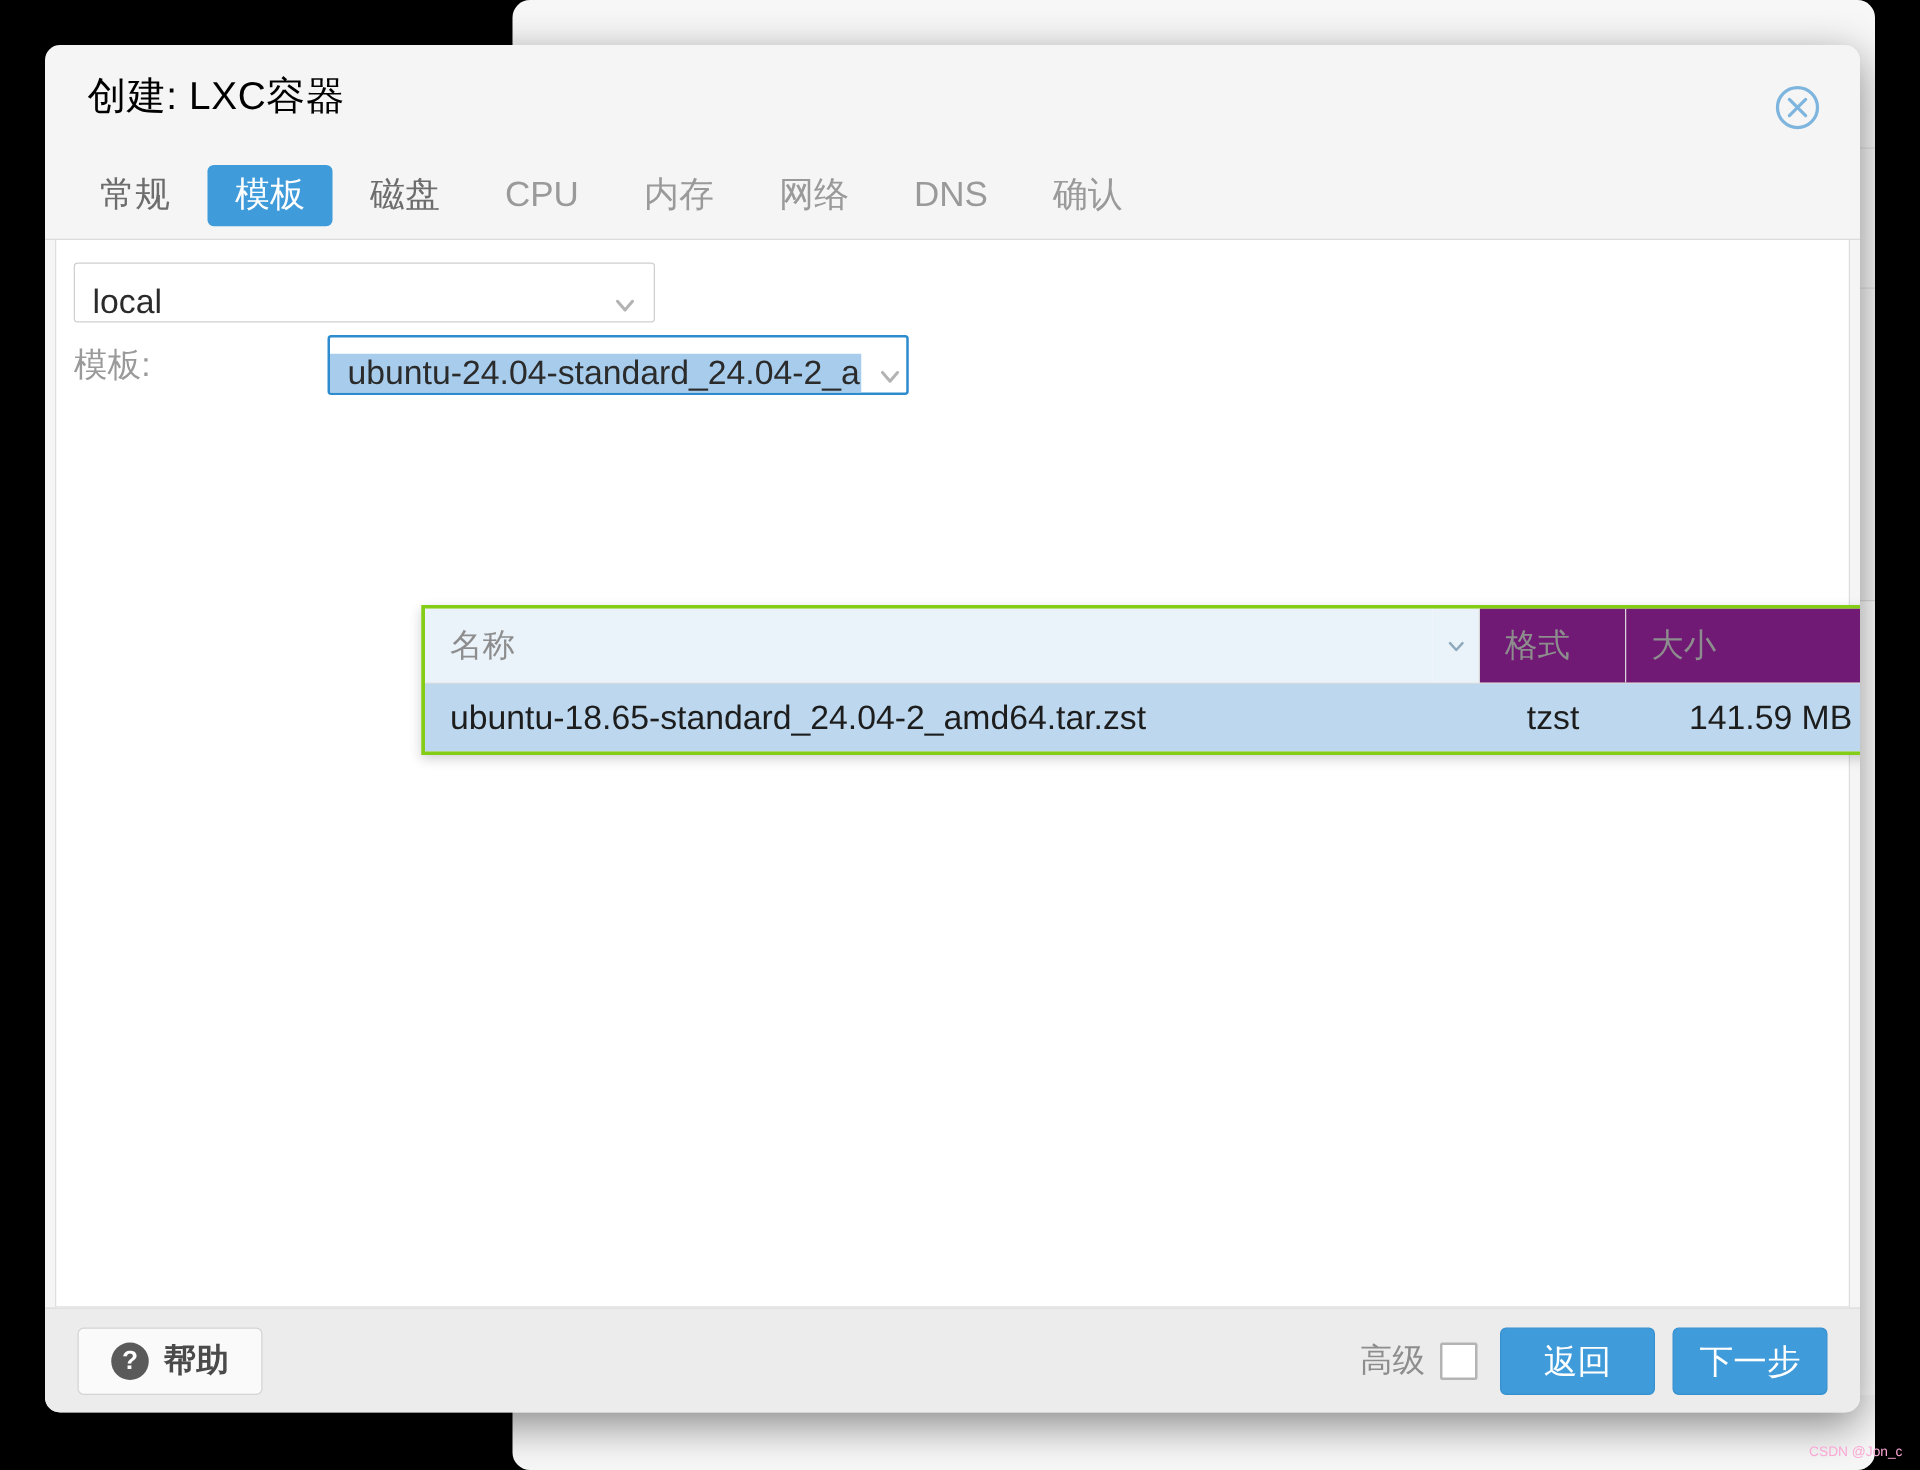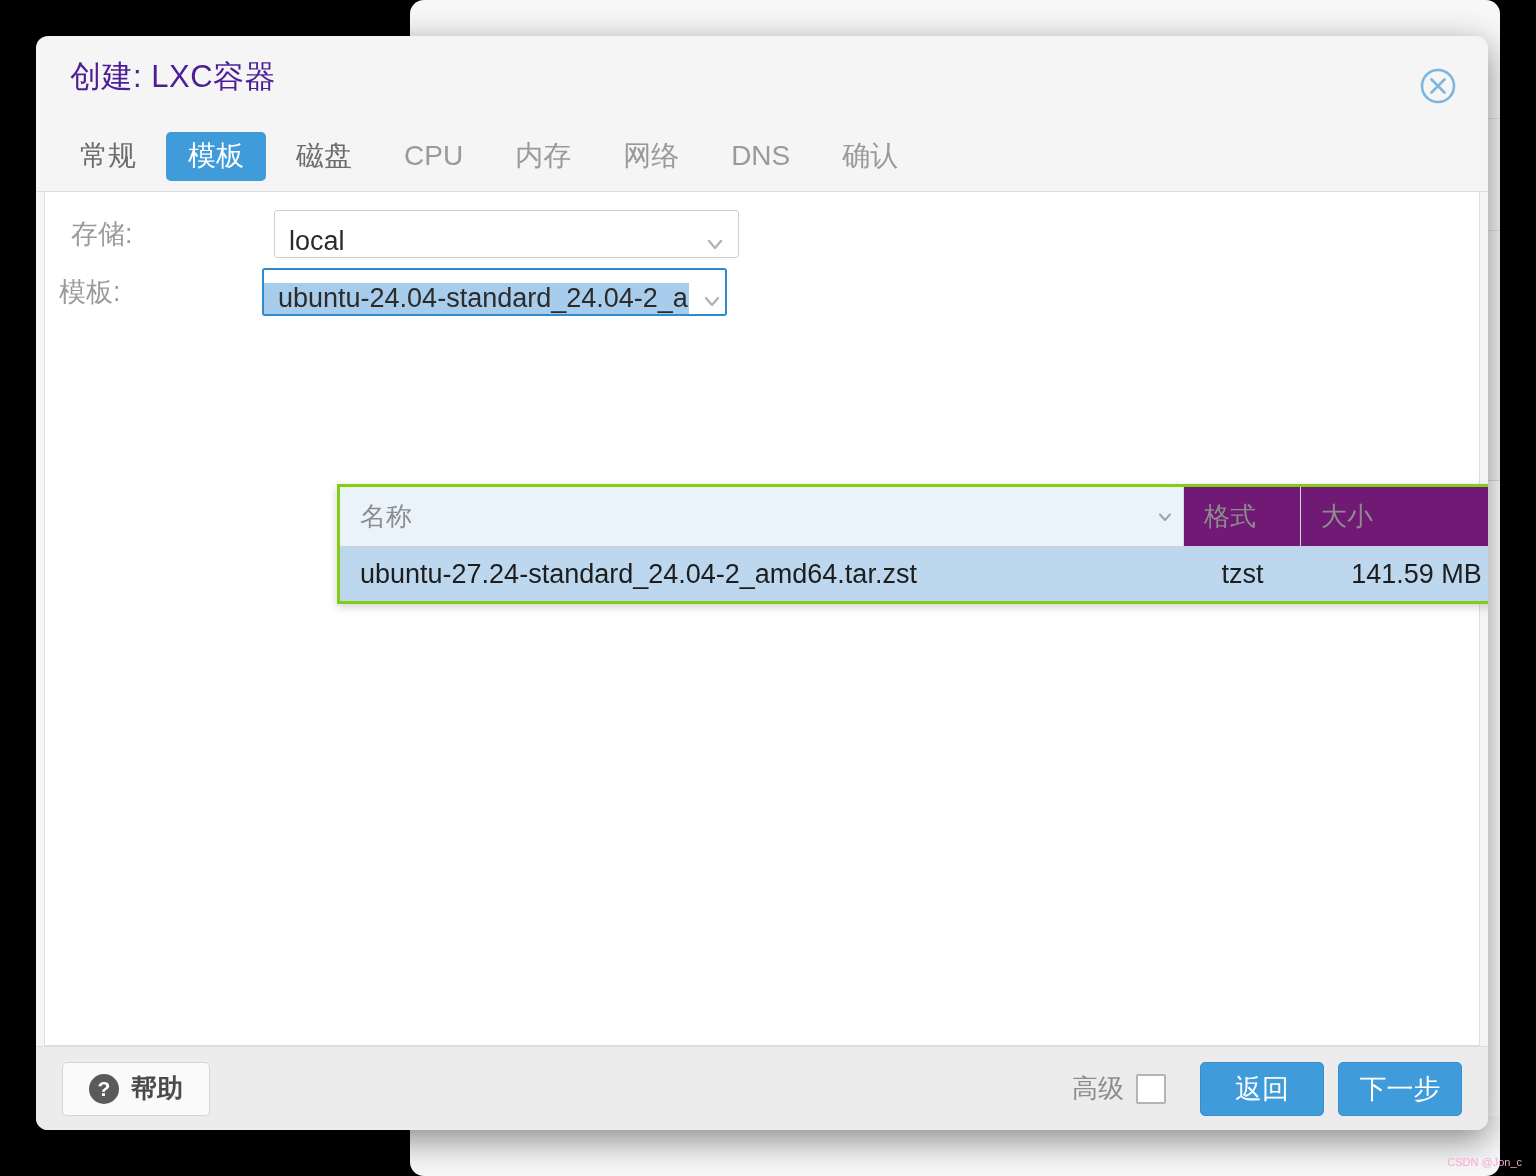--- a/index.html
+++ b/index.html
@@ -73,21 +73,21 @@
   .dlg-header {
     position: relative;
     height: 86px;
     flex: 0 0 auto;
   }
   .dlg-title {
     position: absolute;
     left: 34px;
     top: 20px;
     font-size: 31px;
-    color: #4c1d95;
+    color: #000000;
     font-family: "Liberation Sans", sans-serif;
     letter-spacing: 0.5px;
   }
   .close-btn {
     position: absolute;
     right: 30px;
     top: 30px;
     width: 40px;
     height: 40px;
     cursor: pointer;
@@ -281,21 +281,21 @@
     align-items: center;
     justify-content: center;
     font-family: "Liberation Sans", sans-serif;
   }
   .help-label { font-size: 26px; color: #4a4a4a; font-weight: bold; }
   .footer-spacer { flex: 1 1 auto; }
   .adv-wrap {
     display: flex;
     align-items: center;
     gap: 12px;
-    margin-right: 20px;
+    margin-right: 4px;
   }
   .adv-label { font-size: 26px; color: #8d8d8d; }
   .checkbox {
     width: 26px;
     height: 26px;
     border: 2px solid #b4b4b4;
     background: #ffffff;
     border-radius: 2px;
     cursor: pointer;
   }
@@ -356,21 +356,20 @@
     <div class="tab">CPU</div>
     <div class="tab">内存</div>
     <div class="tab">网络</div>
     <div class="tab">DNS</div>
     <div class="tab">确认</div>
   </div>
 
   <div class="dlg-body">
 
     <div class="form-row" style="left:14px; top:18px;">
-      <div class="form-label">存储:</div>
       <div class="combo">
         <div class="combo-text">local</div>
         <div class="chev">
           <svg width="26" height="26" viewBox="0 0 26 26">
             <polyline points="7,10 13,17 19,10" fill="none" stroke="#b3b3b3" stroke-width="2.4" stroke-linecap="round" stroke-linejoin="round"></polyline>
           </svg>
         </div>
       </div>
     </div>
 
@@ -391,21 +390,21 @@
         <div class="gh name-col">名称</div>
         <div class="gh sortbtn">
           <svg width="22" height="22" viewBox="0 0 22 22">
             <polyline points="6,8.5 11,14 16,8.5" fill="none" stroke="#8fa9bd" stroke-width="2" stroke-linecap="round" stroke-linejoin="round"></polyline>
           </svg>
         </div>
         <div class="gh fmt-col">格式</div>
         <div class="gh size-col">大小</div>
       </div>
       <div class="grid-row">
-        <div class="gc name-col">ubuntu-27.24-standard_24.04-2_amd64.tar.zst</div>
+        <div class="gc name-col">ubuntu-18.65-standard_24.04-2_amd64.tar.zst</div>
         <div class="gc fmt-col">tzst</div>
         <div class="gc size-col">141.59 MB</div>
       </div>
     </div>
 
   </div>
 
   <div class="dlg-footer">
     <div class="help-btn">
       <div class="qmark">?</div>

